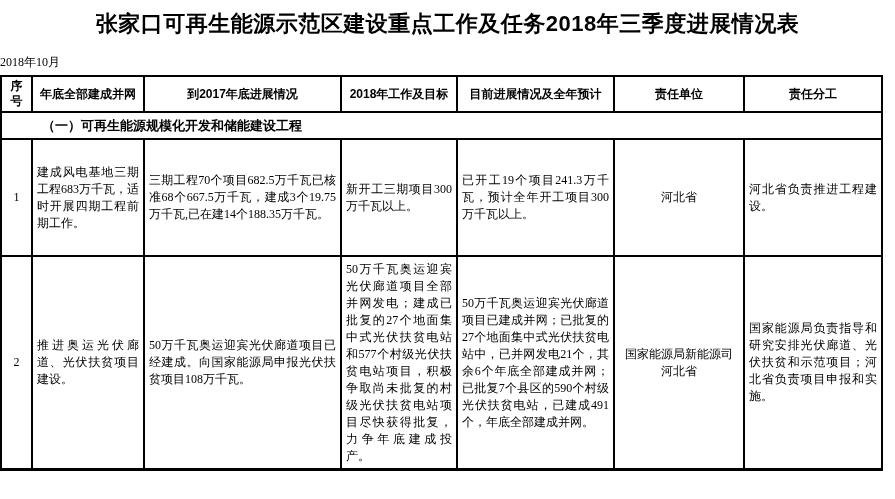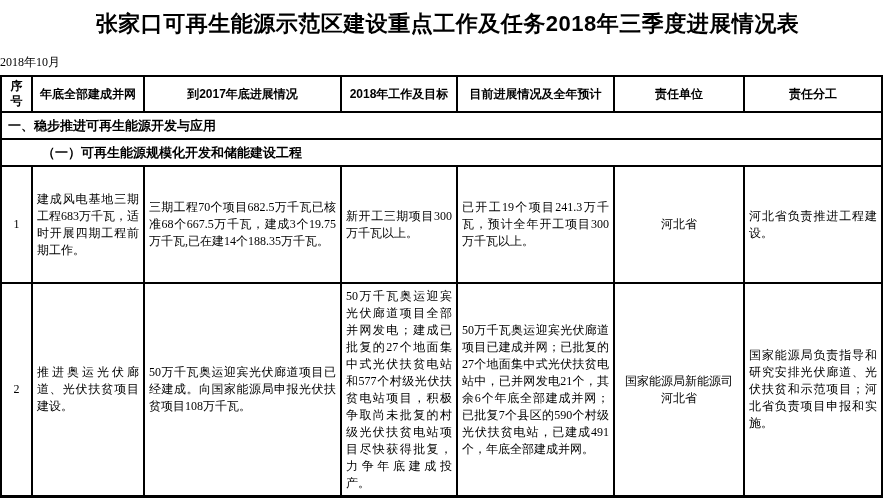--- a/index.html
+++ b/index.html
@@ -104,23 +104,20 @@
         <tr class="hdr">
       <td>序号</td>
       <td>年底全部建成并网</td>
       <td>到2017年底进展情况</td>
       <td>2018年工作及目标</td>
       <td>目前进展情况及全年预计</td>
       <td>责任单位</td>
       <td>责任分工</td>
     </tr>
 
-    <tr class="section">
-      <td colspan="7">一、稳步推进可再生能源开发与应用</td>
-    </tr>
 
     <tr class="section">
       <td colspan="7" class="indent2">（一）可再生能源规模化开发和储能建设工程</td>
     </tr>
 
     <tr class="datarow1">
       <td class="c-index">1</td>
       <td class="c-task">建成风电基地三期工程683万千瓦，适时开展四期工程前期工作。</td>
       <td class="c-prog">三期工程70个项目682.5万千瓦已核准68个667.5万千瓦，建成3个19.75万千瓦,已在建14个188.35万千瓦。</td>
       <td class="c-work">新开工三期项目300万千瓦以上。</td>

